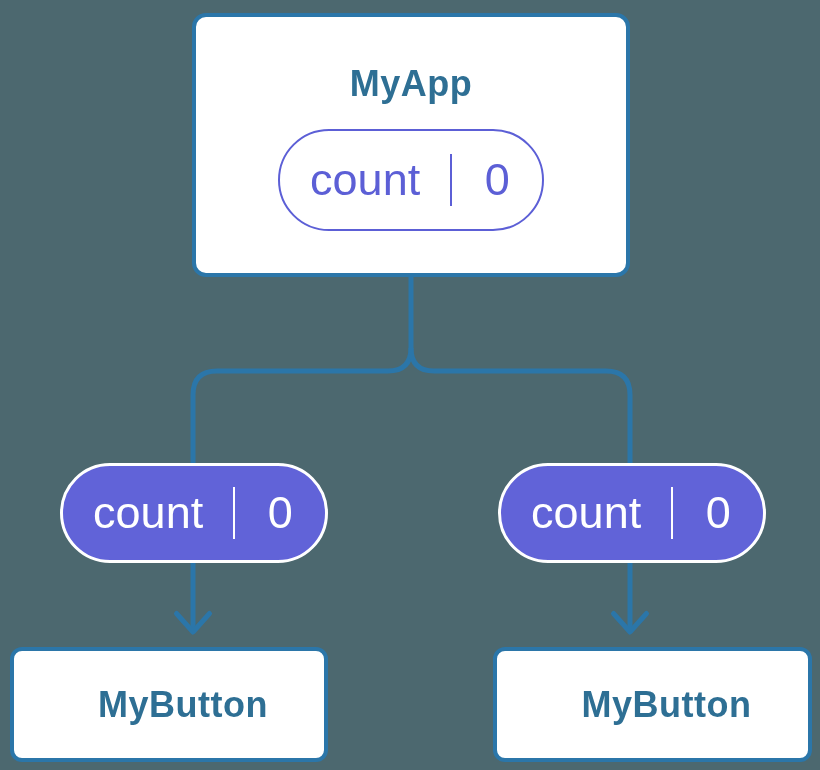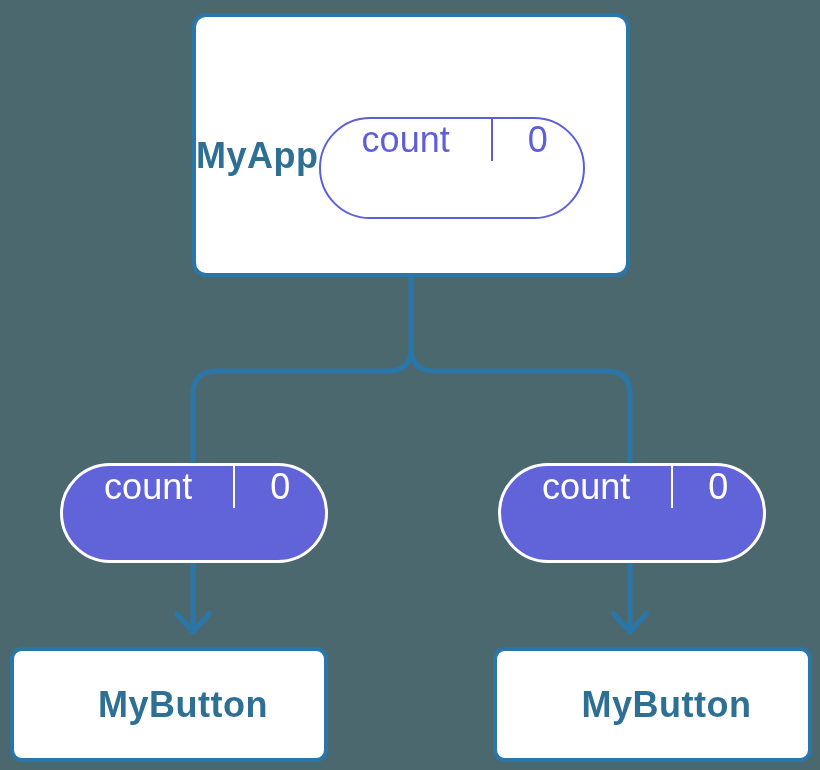--- a/index.html
+++ b/index.html
@@ -44,32 +44,32 @@
     letter-spacing: 0.5px;
     text-align: center;
     line-height: 1.2;
   }
   #root-card {
     left: 192px;
     top: 13px;
     width: 438px;
     height: 264px;
     display: flex;
-    flex-direction: row;
+    flex-direction: column;
     align-items: center;
     padding-top: 45px;
   }
   #root-card .node-title {
     margin-bottom: 24px;
   }
   .state-pill {
     box-sizing: border-box;
     display: flex;
-    align-items: flex-start;
-    font-size: 36px;
+    align-items: center;
+    font-size: 45px;
   }
   .state-pill .pill-label-section {
     flex: 0 0 65%;
     display: flex;
     align-items: center;
     justify-content: center;
   }
   .state-pill .pill-value-section {
     flex: 1;
     display: flex;

